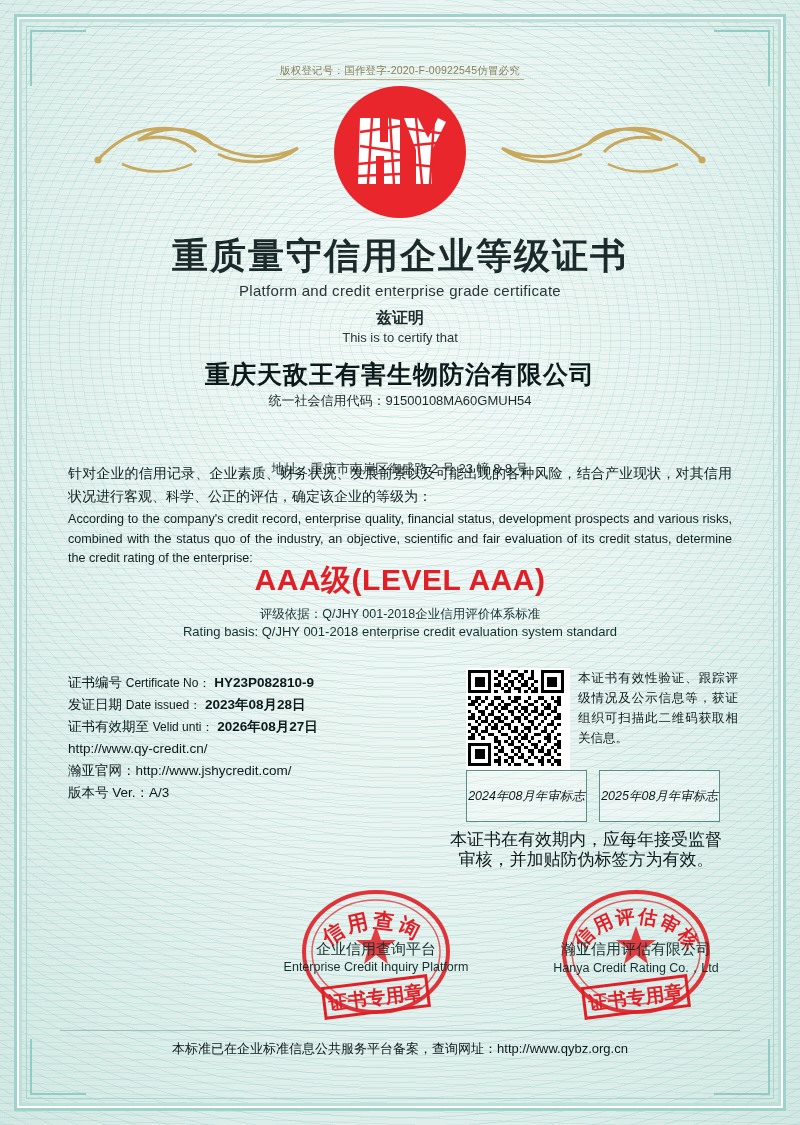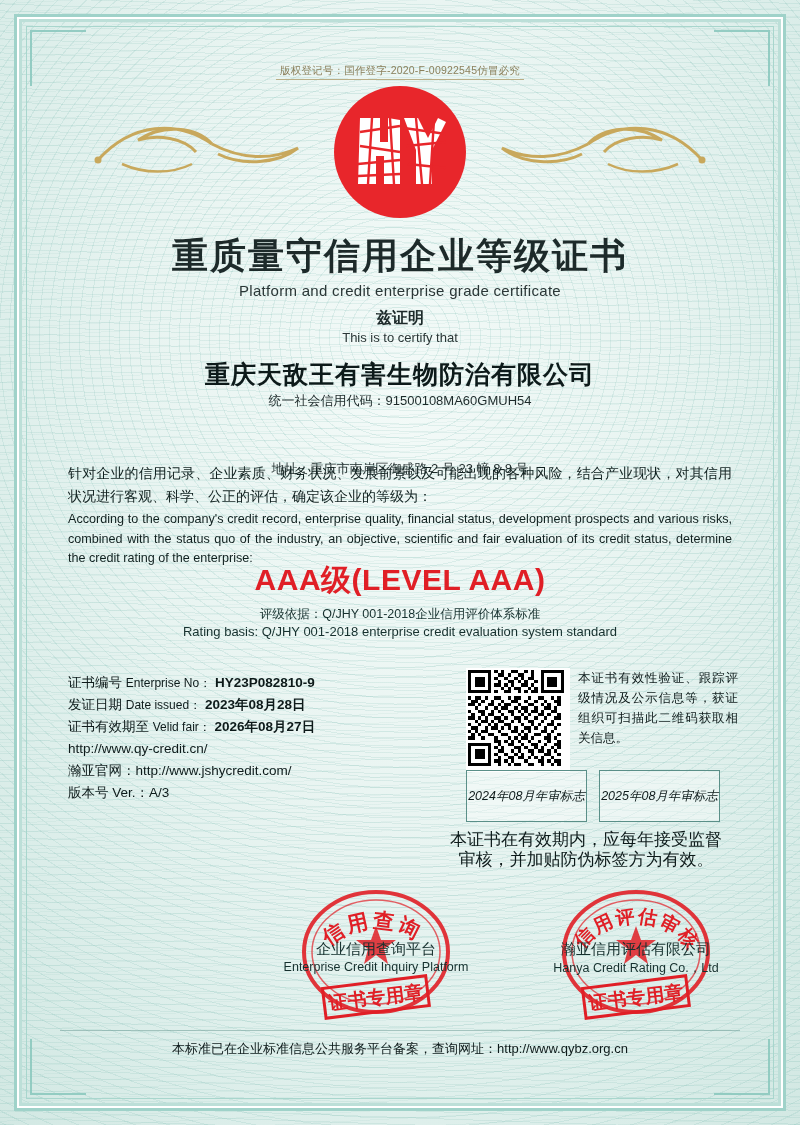--- a/index.html
+++ b/index.html
@@ -265,31 +265,31 @@
       <span class="en">According to the company's credit record, enterprise quality, financial status, development prospects and various risks, combined with the status quo of the industry, an objective, scientific and fair evaluation of its credit status, determine the credit rating of the enterprise:</span>
     </div>
 
     <div class="level">AAA级(LEVEL AAA)</div>
     <div class="basis-zh">评级依据：Q/JHY 001-2018企业信用评价体系标准</div>
     <div class="basis-en">Rating basis: Q/JHY 001-2018 enterprise credit evaluation system standard</div>
 
     <div class="details">
       <div class="row">
         <span>证书编号</span>
-        <span class="lbl-en">Enterprise No：</span>
+        <span class="lbl-en">Certificate No：</span>
         <span class="val">HY23P082810-9</span>
       </div>
       <div class="row">
         <span>发证日期</span>
         <span class="lbl-en">Date issued：</span>
         <span class="val">2023年08月28日</span>
       </div>
       <div class="row">
         <span>证书有效期至</span>
-        <span class="lbl-en">Velid fair：</span>
+        <span class="lbl-en">Velid unti：</span>
         <span class="val">2026年08月27日</span>
       </div>
       <div class="row">http://www.qy-credit.cn/</div>
       <div class="row">瀚亚官网：http://www.jshycredit.com/</div>
       <div class="row">版本号 Ver.：A/3</div>
     </div>
 
     <div class="qr">
       <svg width="96" height="96" viewBox="0 0 29 29" shape-rendering="crispEdges">
         <rect width="29" height="29" fill="#ffffff"></rect>

